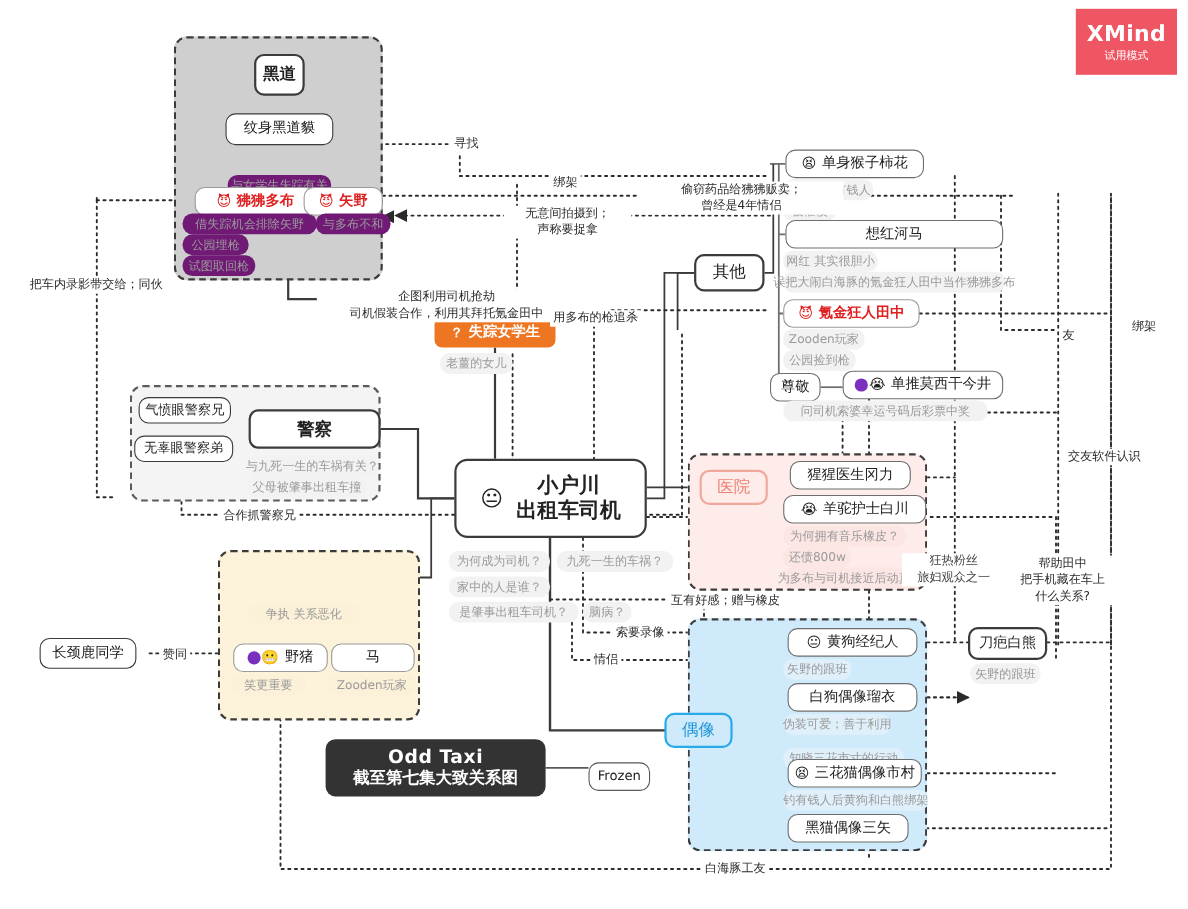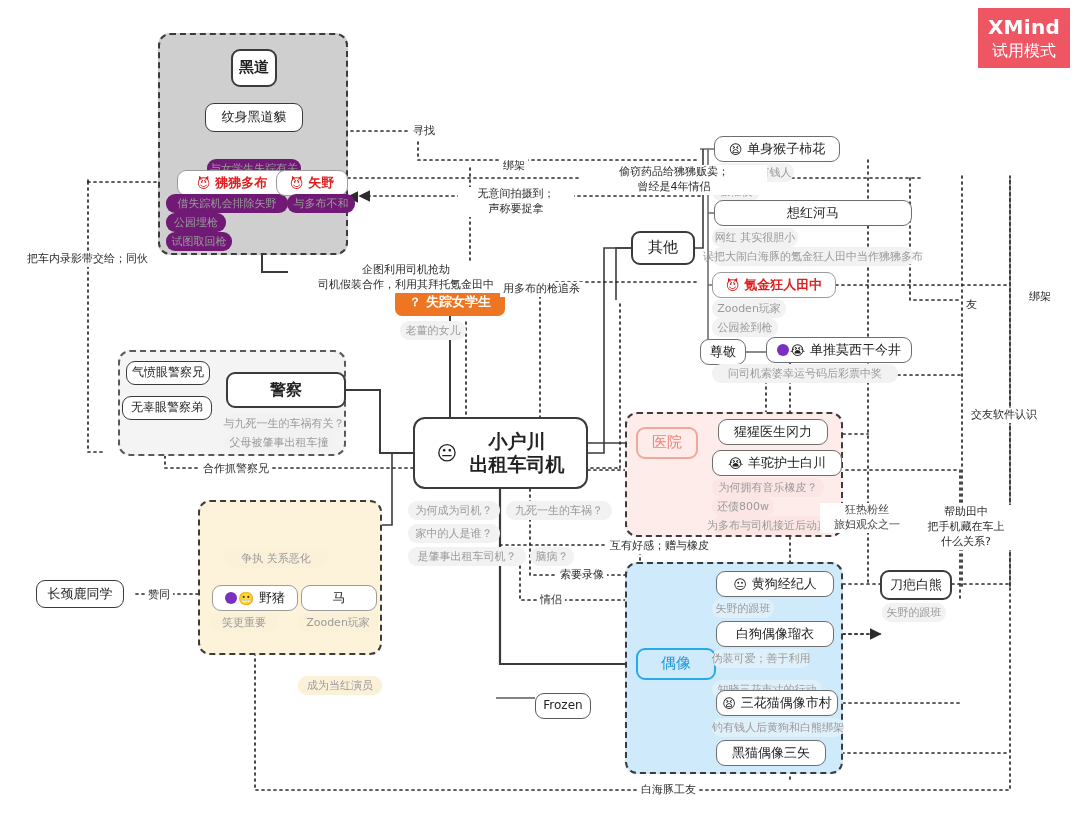--- a/index.html
+++ b/index.html
@@ -108,21 +108,21 @@
 
   
   #n-yiyuan{left:636px;top:427px;width:62px;height:32px;font-size:15px;color:#ef8276;border:2.5px solid #f0a79c;background:#fdecea;}
   #n-doctor{left:718px;top:419px;width:110px;height:26px;font-size:13px;border-color:#6e6e6e;background:#fff;}
   #n-nurse{left:712px;top:450px;width:130px;height:26px;font-size:13px;border-color:#6e6e6e;background:#fff;}
   #p-h1{left:712px;top:478px;width:112px;}
   #p-h2{left:712px;top:497px;width:62px;}
   #p-h3{left:712px;top:516px;width:122px;}
 
   
-  #n-ouxiang{left:636px;top:648px;width:80px;height:32px;font-size:15px;color:#2196d8;border:2.5px solid #28a9e8;background:#cfeafb;}
+  #n-ouxiang{left:604px;top:648px;width:62px;height:32px;font-size:15px;color:#2196d8;border:2.5px solid #28a9e8;background:#cfeafb;}
   #n-huanggou{left:716px;top:571px;width:118px;height:26px;font-size:13px;border-color:#6e6e6e;background:#fff;}
   #p-i1{left:712px;top:599px;width:62px;}
   #n-baigou{left:716px;top:621px;width:118px;height:26px;font-size:13px;border-color:#6e6e6e;background:#fff;}
   #p-i2{left:712px;top:649px;width:98px;}
   #p-i3{left:712px;top:668px;width:110px;margin-top:12px;}
   #n-sanhua{left:716px;top:690px;width:122px;height:26px;font-size:13px;border-color:#6e6e6e;background:#fff;}
   #p-i4{left:712px;top:718px;width:132px;}
   #n-heimao{left:716px;top:740px;width:110px;height:26px;font-size:13px;border-color:#6e6e6e;background:#fff;}
 
   
@@ -135,21 +135,21 @@
   #n-title .l2{font-size:15px;font-weight:700;}
   #n-frozen{left:535px;top:693px;width:56px;height:26px;font-size:12px;border-color:#5a5a5a;}
 
   
   #xmind{
     position:absolute;right:10px;top:8px;width:92px;height:60px;background:#ef5663;
     display:flex;flex-direction:column;align-items:center;justify-content:center;
     color:#fff;z-index:20;
   }
   #xmind .b1{font-size:20px;font-weight:700;letter-spacing:.3px;}
-  #xmind .b2{font-size:16px;margin-top:2px;}
+  #xmind .b2{font-size:10px;margin-top:2px;}
 </style>
 </head>
 <body>
 
 <div id="canvas">
 
   <div class="group gray" style="left:158px;top:33px;width:190px;height:222px;"></div>
   <div class="group dashlite" style="left:118px;top:350px;width:228px;height:106px;border-color:#5a5a5a;background:#f4f4f4;"></div>
   <div class="group yellow" style="left:198px;top:500px;width:184px;height:155px;"></div>
   <div class="group pink" style="left:625px;top:412px;width:218px;height:125px;"></div>
@@ -394,20 +394,24 @@
   <div class="pill onblue" id="p-i4">钓有钱人后黄狗和白熊绑架</div>
   <div class="node" id="n-heimao">
     <span>黑猫偶像三矢</span>
   </div>
 
   <div class="node" id="n-baixiong">
     <span>刀疤白熊</span>
   </div>
   <div class="pill" id="p-bx">矢野的跟班</div>
 
+  <div class="node" id="n-title">
+    <span class="l1">Odd Taxi</span>
+    <span class="l2">截至第七集大致关系图</span>
+  </div>
   <div class="node" id="n-frozen">
     <span>Frozen</span>
   </div>
 
   <div class="rel" style="left:410px;top:124px;">寻找</div>
   <div class="rel" style="left:500px;top:159px;">绑架</div>
   <div class="rel" style="left:581px;top:165px;width:180px;text-align:center;">
     <div>偷窃药品给狒狒贩卖；</div>
     <div>曾经是4年情侣</div>
   </div>

